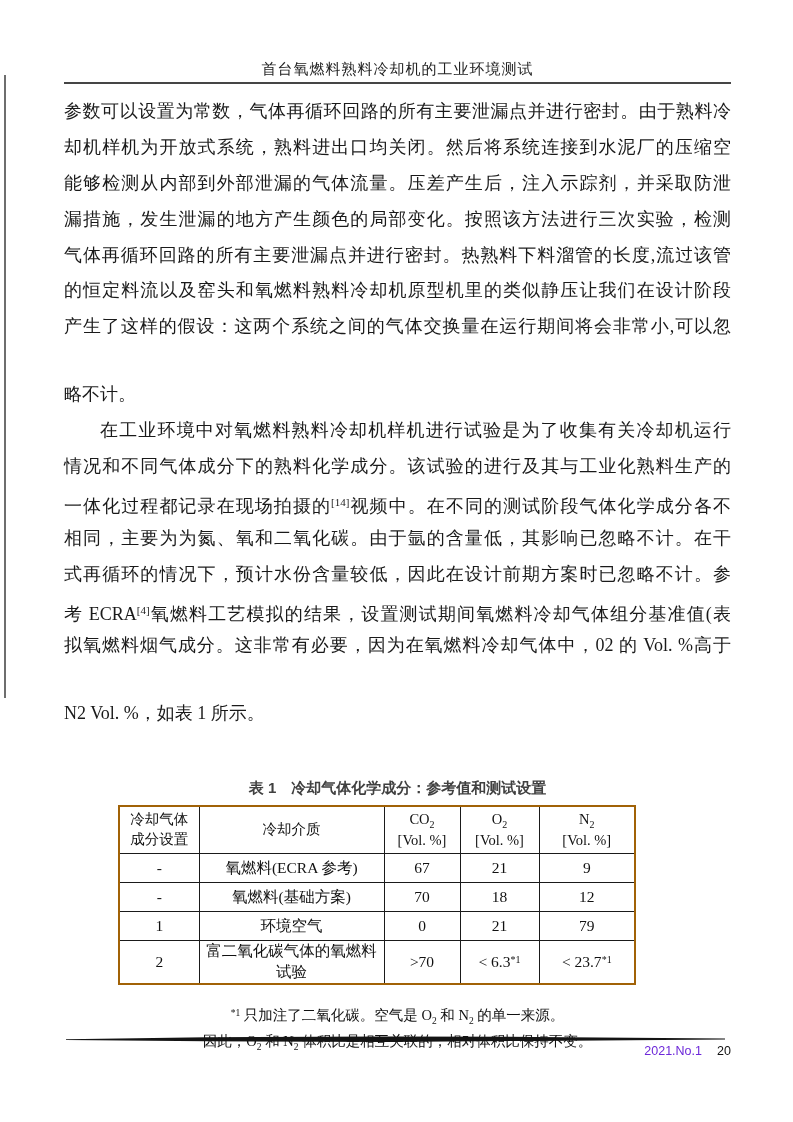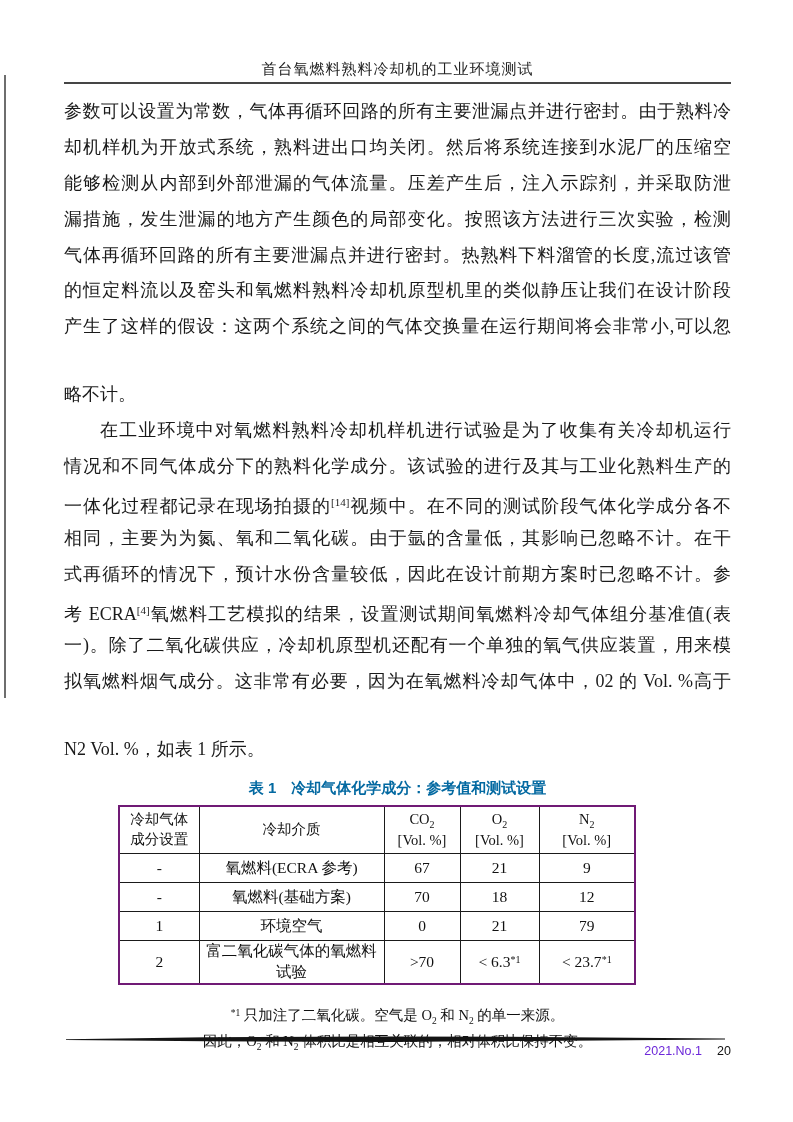--- a/index.html
+++ b/index.html
@@ -38,26 +38,26 @@
     white-space:nowrap;overflow:visible;
   }
   .bodyline.lastline{text-align-last:left;margin-top:32px;}
   .bodyline.indent{text-indent:2em;}
   .bodyline sup{font-size:11px;vertical-align:6px;letter-spacing:0;}
   
   .table-caption{
     position:absolute;top:779px;left:64px;width:667px;
     text-align:center;
     font-family:"Liberation Sans","DejaVu Sans",sans-serif;
-    font-weight:bold;font-size:15px;color:#0369a1;
+    font-weight:bold;font-size:15px;color:#404040;
   }
   table.datatable{
     position:absolute;left:118px;top:805px;
     width:516px;border-collapse:collapse;table-layout:fixed;
-    border:2px solid #701a75;
+    border:2px solid #a16207;
   }
   table.datatable th, table.datatable td{
     border:1.5px solid #1a1a1a;
     text-align:center;vertical-align:middle;
     padding:0 2px;
     font-family:"Liberation Serif","DejaVu Serif",serif;
     color:#111;
   }
   table.datatable th{
     height:46px;font-size:14.5px;font-weight:normal;line-height:1.35;
@@ -108,21 +108,20 @@
       <div class="bodyline">气体再循环回路的所有主要泄漏点并进行密封。热熟料下料溜管的长度,流过该管</div>
       <div class="bodyline">的恒定料流以及窑头和氧燃料熟料冷却机原型机里的类似静压让我们在设计阶段</div>
       <div class="bodyline">产生了这样的假设：这两个系统之间的气体交换量在运行期间将会非常小,可以忽</div>
       <div class="bodyline lastline">略不计。</div>
       <div class="bodyline indent">在工业环境中对氧燃料熟料冷却机样机进行试验是为了收集有关冷却机运行</div>
       <div class="bodyline">情况和不同气体成分下的熟料化学成分。该试验的进行及其与工业化熟料生产的</div>
       <div class="bodyline">一体化过程都记录在现场拍摄的<sup>[14]</sup>视频中。在不同的测试阶段气体化学成分各不</div>
       <div class="bodyline">相同，主要为为氮、氧和二氧化碳。由于氩的含量低，其影响已忽略不计。在干</div>
       <div class="bodyline">式再循环的情况下，预计水份含量较低，因此在设计前期方案时已忽略不计。参</div>
       <div class="bodyline">考 ECRA<sup>[4]</sup>氧燃料工艺模拟的结果，设置测试期间氧燃料冷却气体组分基准值(表</div>
-      <div class="bodyline">一)。除了二氧化碳供应，冷却机原型机还配有一个单独的氧气供应装置，用来模</div>
       <div class="bodyline">拟氧燃料烟气成分。这非常有必要，因为在氧燃料冷却气体中，02 的 Vol. %高于</div>
       <div class="bodyline lastline">N2 Vol. %，如表 1 所示。</div>
     </div>
 
   <div class="table-caption">表 1　冷却气体化学成分：参考值和测试设置</div>
 
   <table class="datatable">
     <colgroup>
         <col style="width: 80px;">
         <col style="width: 185px;">

